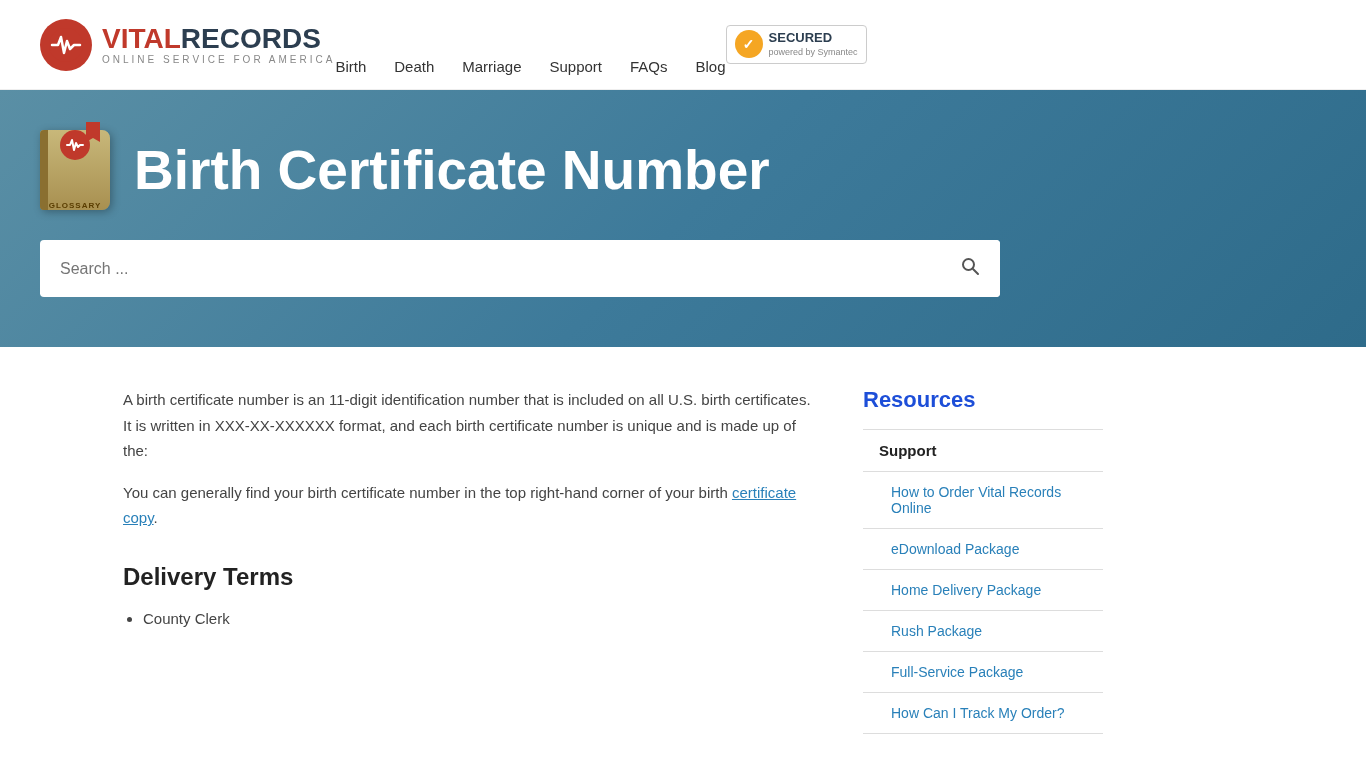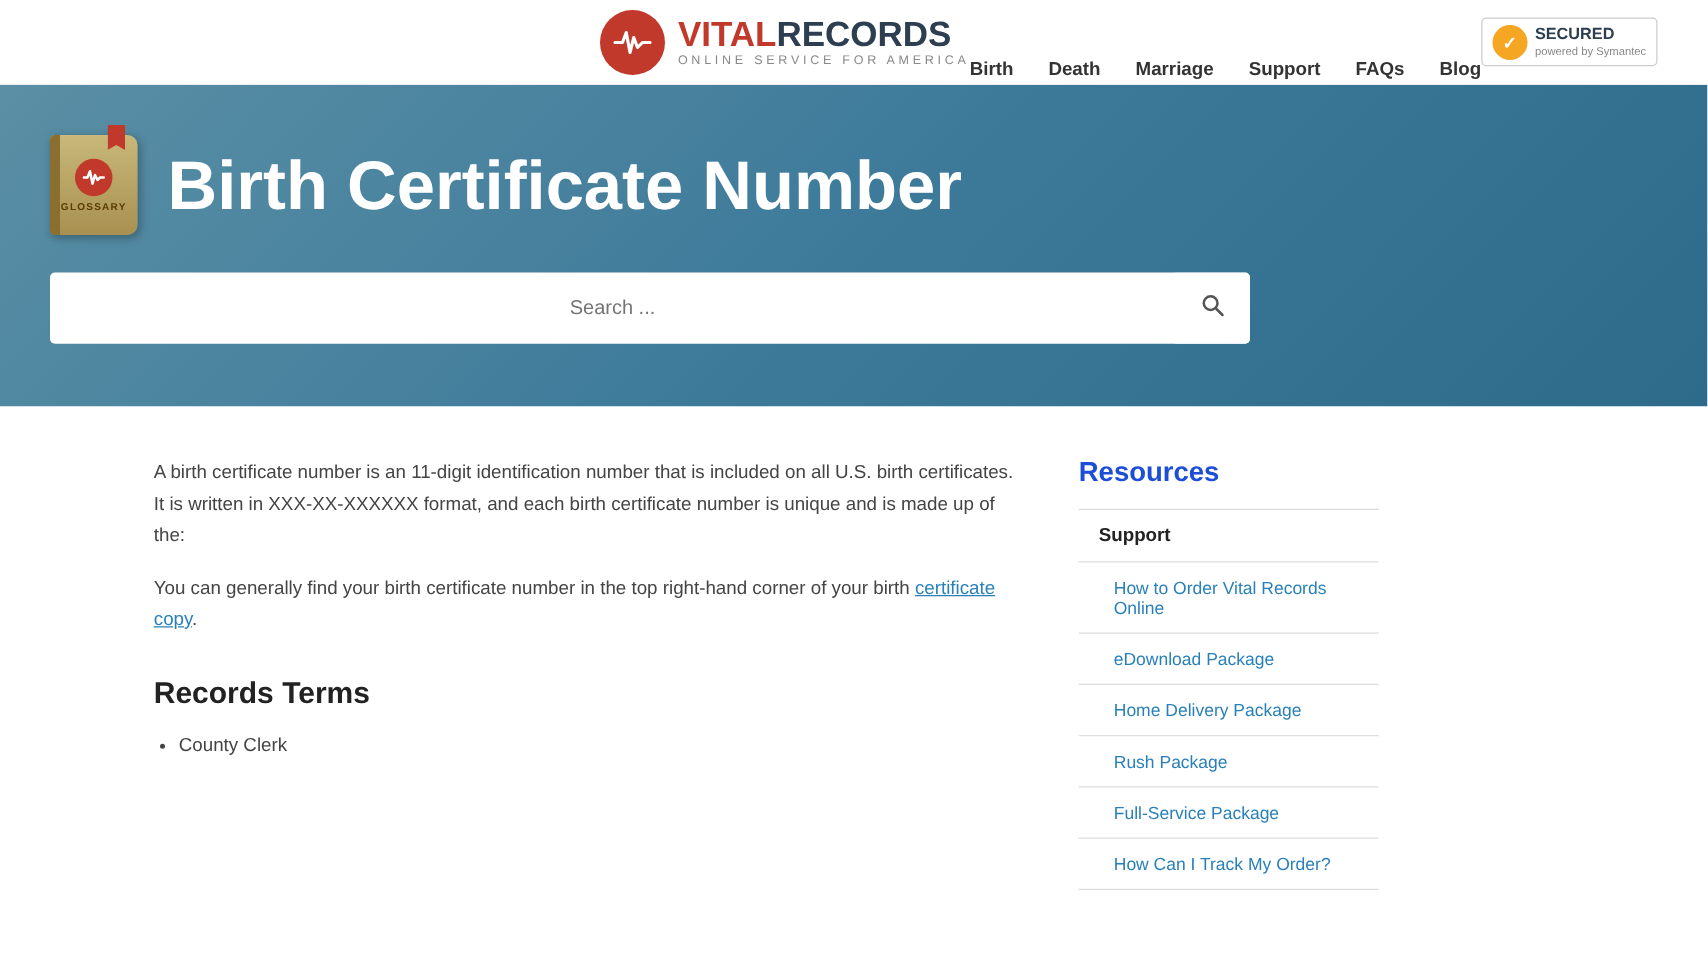--- a/index.html
+++ b/index.html
@@ -2,25 +2,25 @@
 <html><head>
   <meta charset="utf-8">
   <style>
     * { margin: 0; padding: 0; box-sizing: border-box; }
     body { font-family: Arial, sans-serif; font-size: 15px; color: #333; background: #fff; }
 
     
     .header {
       display: flex;
       align-items: center;
-      justify-content: flex-end;
+      justify-content: flex-start;
       padding: 20px 40px;
       background: #fff;
       border-bottom: 1px solid #eee;
-      height: 68px;
+      height: 90px;
     }
     .logo-area {
       display: flex;
       align-items: center;
       gap: 10px;
     }
     .logo-icon {
       width: 52px;
       height: 52px;
       background: #c0392b;
@@ -36,21 +36,21 @@
     .logo-brand { font-size: 28px; font-weight: 700; line-height: 1.1; }
     .logo-brand .vital { color: #c0392b; }
     .logo-brand .records { color: #2c3e50; }
     .logo-sub { font-size: 10px; letter-spacing: 3px; color: #888; text-transform: uppercase; }
 
     nav { display: flex; align-items: center; gap: 28px; }
     nav a {
       text-decoration: none;
       color: #333;
       font-size: 15px;
-      font-weight: 700;
+      font-weight: 400;
       margin-top: 43px;
     }
 
     .norton-badge {
       display: flex;
       align-items: center;
       border: 1px solid #ccc;
       border-radius: 4px;
       padding: 4px 8px;
       gap: 6px;
@@ -89,21 +89,21 @@
     }
     .glossary-book {
       width: 70px;
       height: 80px;
       background: linear-gradient(180deg, #c8b87a 0%, #a89050 100%);
       border-radius: 4px 8px 8px 4px;
       position: relative;
       display: flex;
       flex-direction: column;
       align-items: center;
-      justify-content: center;
+      justify-content: space-between;
       box-shadow: 2px 2px 8px rgba(0,0,0,0.3);
     }
     .glossary-book::before {
       content: '';
       position: absolute;
       left: 0; top: 0; bottom: 0;
       width: 8px;
       background: #8a6f30;
       border-radius: 4px 0 0 4px;
     }
@@ -146,21 +146,20 @@
       overflow: hidden;
       max-width: 960px;
     }
     .search-input {
       flex: 1;
       border: none;
       outline: none;
       padding: 16px 20px;
       font-size: 16px;
       color: #0369a1;
-      text-align: center;
     }
     .search-btn {
       background: #fff;
       border: none;
       padding: 16px 20px;
       cursor: pointer;
       color: #555;
       font-size: 18px;
     }
 
@@ -297,21 +296,21 @@
 </section>
 
 <div class="main-content">
   <article class="article-content">
     <p>A birth certificate number is an 11-digit identification number that is included on all U.S. birth certificates. It is written in XXX-XX-XXXXXX format, and each birth certificate number is unique and is made up of the:</p>
     <p>
       <span>You can generally find your birth certificate number in the top right-hand corner of your birth </span><a href="#">certificate copy</a><span>.</span>
     </p>
 
     <div class="related-terms">
-      <h2>Records Terms</h2>
+      <h2>Delivery Terms</h2>
       <ul>
         <li>County Clerk</li>
       </ul>
     </div>
   </article>
 
   <aside class="sidebar">
     <h3>Resources</h3>
     <div class="sidebar-resources">
 

